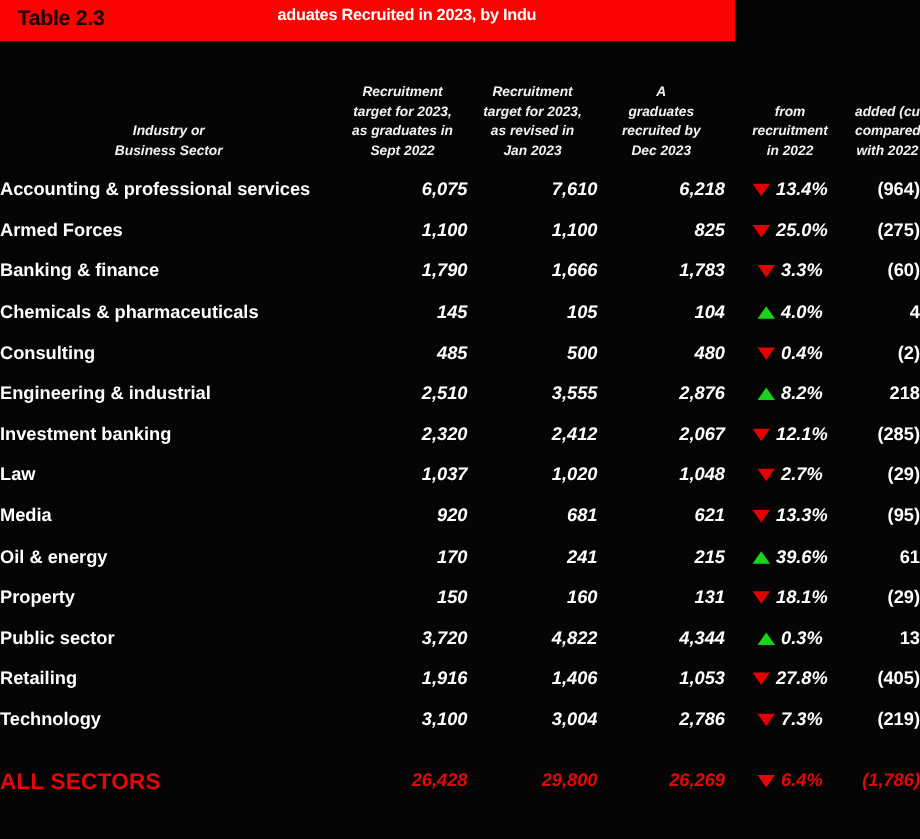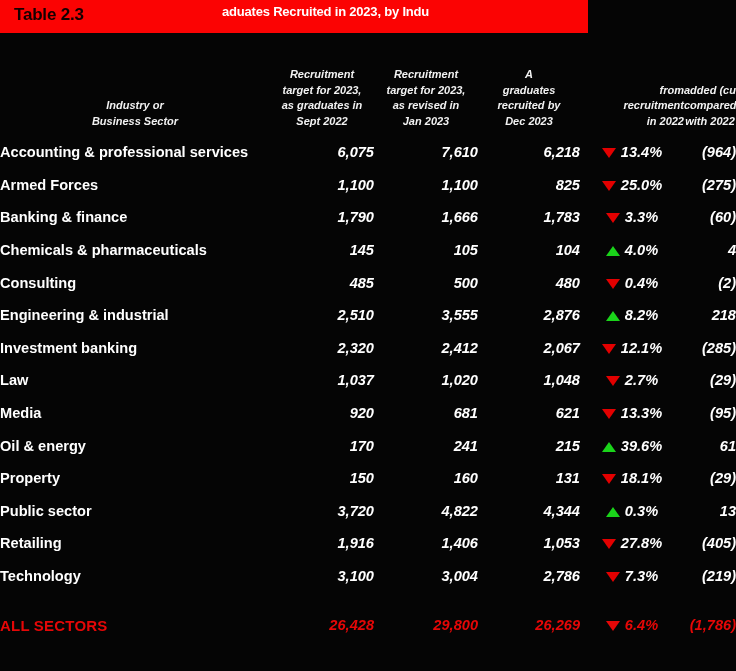--- a/index.html
+++ b/index.html
@@ -90,21 +90,21 @@
   }
   th.h-sector {
     text-align: center;
     padding-left: 14px;
   }
   th.h-num {
     text-align: center;
     padding-right: 8px;
   }
   th.h-change {
-    text-align: right;
+    text-align: center;
   }
   th.h-delta {
     text-align: center;
     padding-right: 4px;
   }
   .hline { display: block; }
 
   
   .hline.clipped {
     display: block;
@@ -137,21 +137,20 @@
   }
   td.change {
     text-align: center;
     font-style: italic;
     font-weight: bold;
     font-size: 14.4px;
   }
   td.delta {
     text-align: right;
     padding-right: 14px;
-    font-style: italic;
     font-weight: bold;
     font-size: 14.4px;
   }
 
   .tri {
     display: inline-block;
     width: 0;
     height: 0;
     margin-right: 5px;
     position: relative;
@@ -170,21 +169,21 @@
 
   
   tr.total-row td {
     height: 34px;
     vertical-align: middle;
     color: #e50707;
     white-space: nowrap;
   }
   tr.total-row td.sector {
     font-weight: bold;
-    font-size: 15px;
+    font-size: 18px;
     letter-spacing: 0.2px;
     font-style: normal;
   }
   tr.total-row td.num,
   tr.total-row td.change,
   tr.total-row td.delta {
     font-style: italic;
     font-weight: bold;
     font-size: 14.6px;
   }

